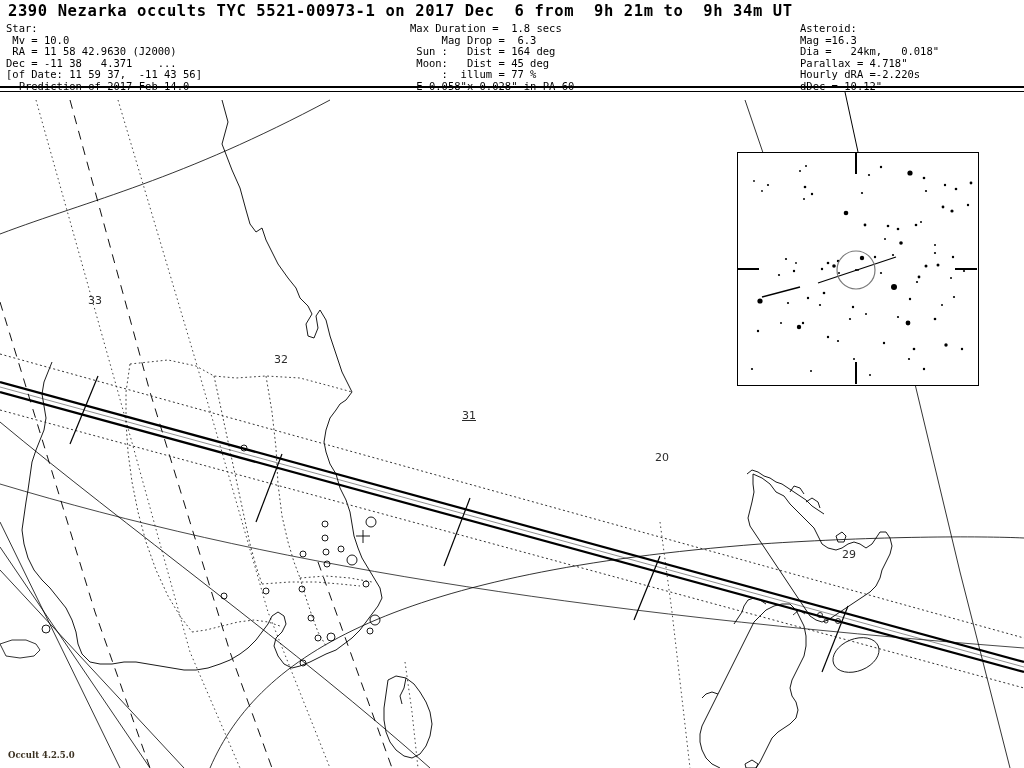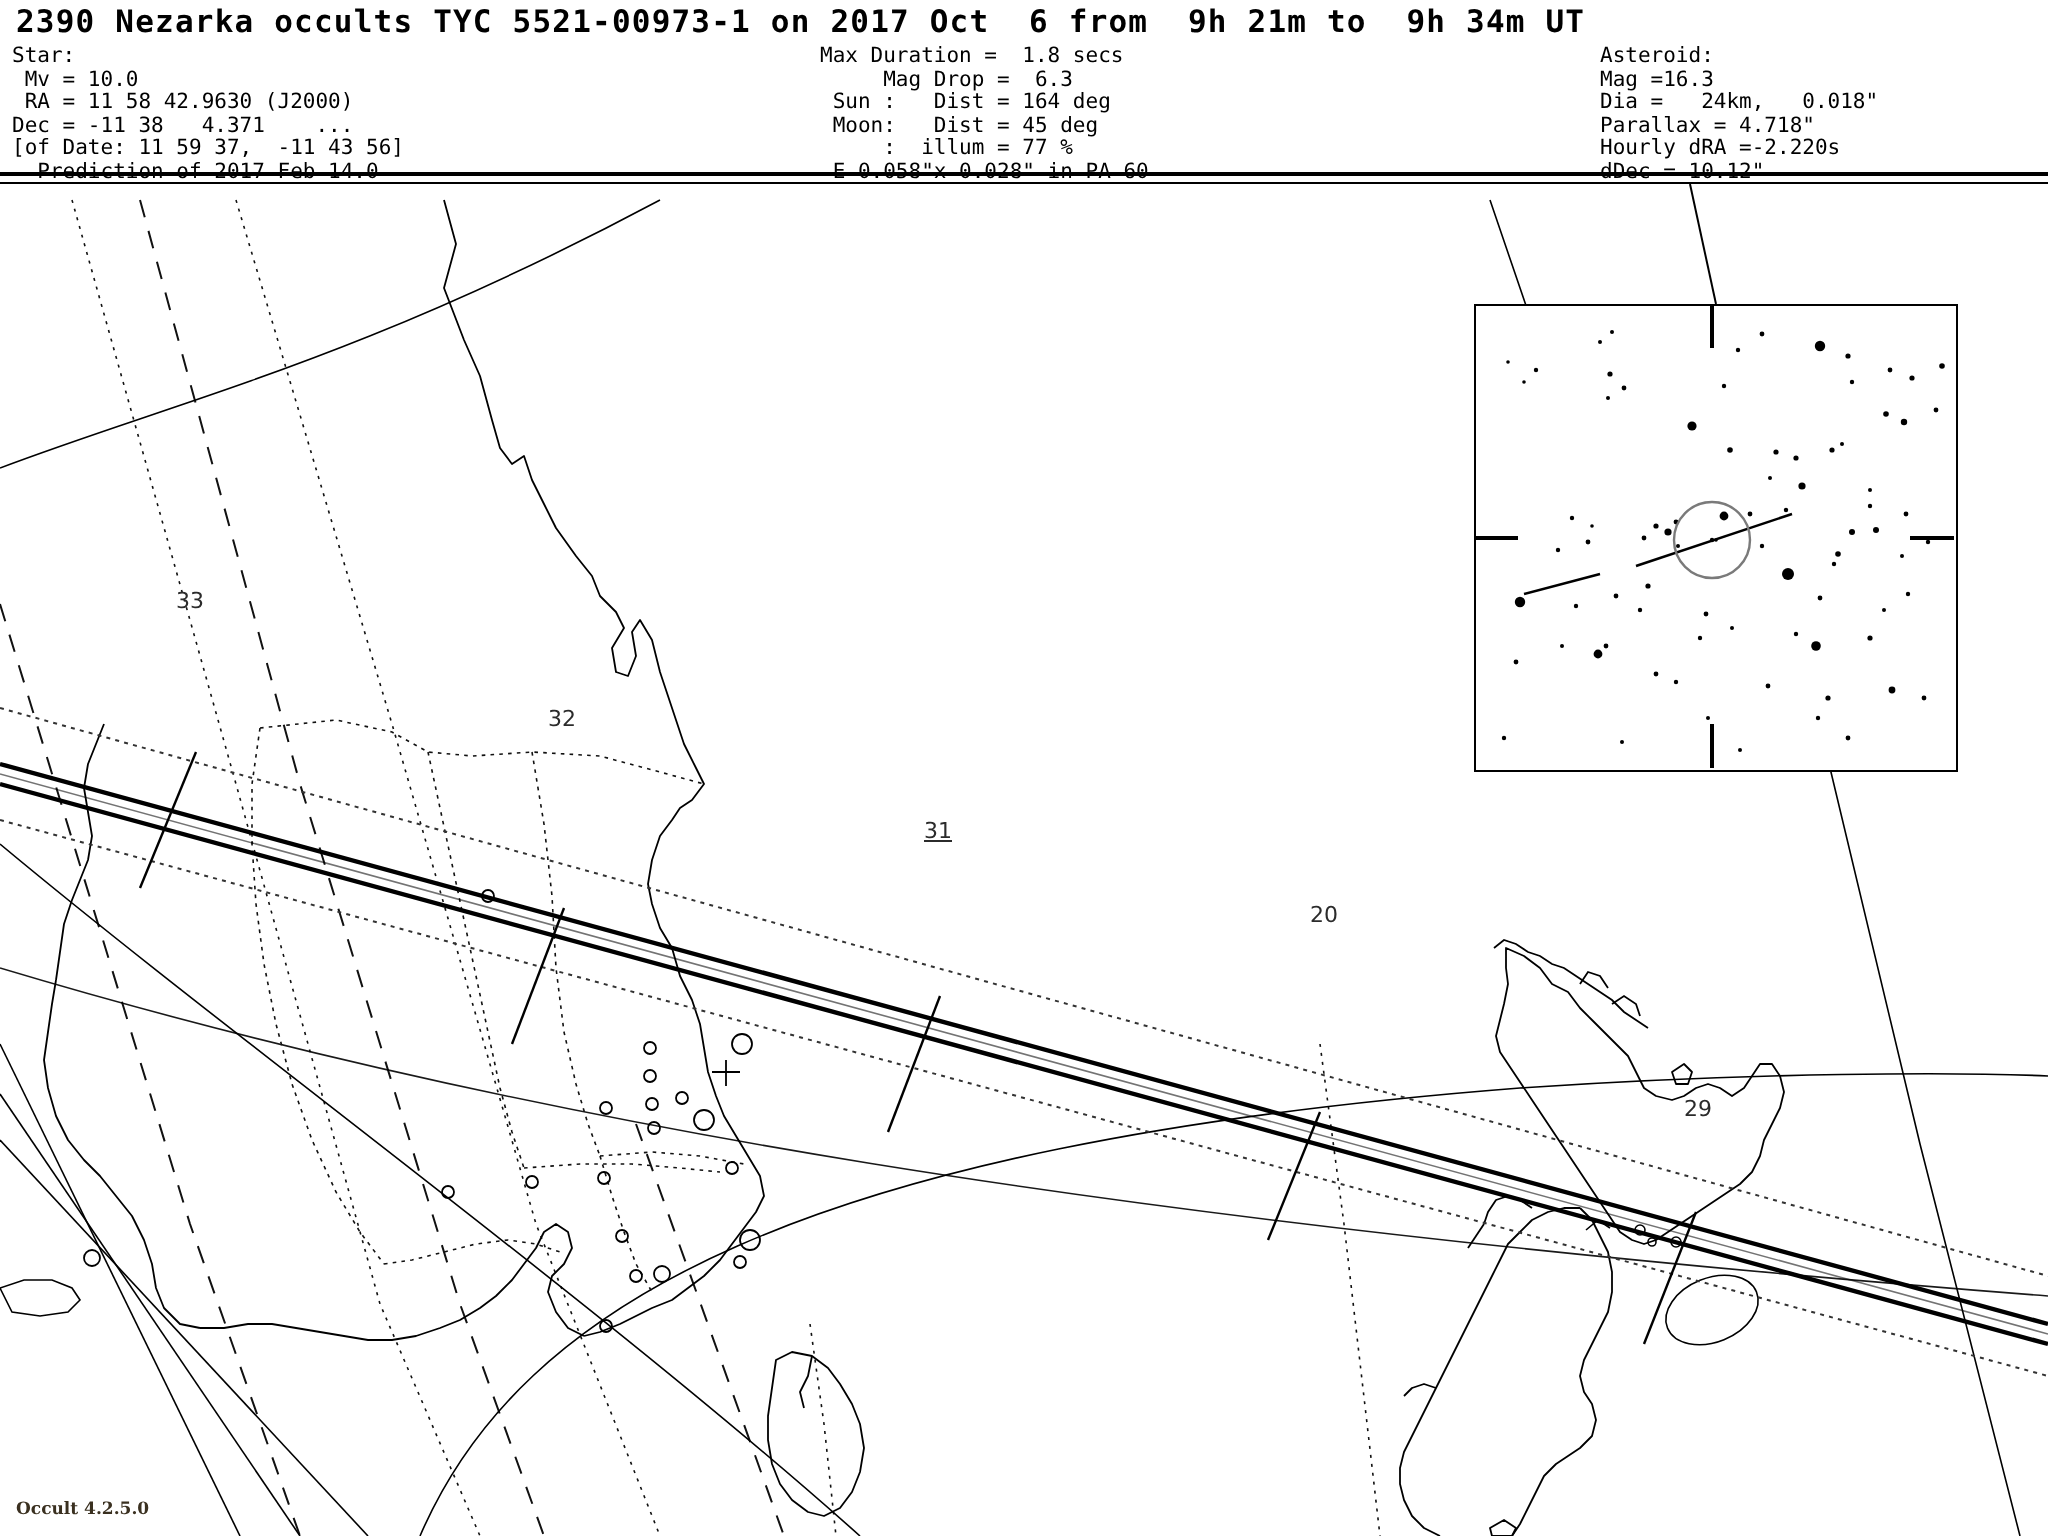--- a/index.html
+++ b/index.html
@@ -101,21 +101,21 @@
     white-space: pre;
     font-weight: bold;
   }
 </style>
 </head>
 <body>
 
 <div id="page">
 
   <div id="header">
-    <div id="title">2390 Nezarka occults TYC 5521-00973-1 on 2017 Oct  6 from  9h 21m to  9h 34m UT</div>
+    <div id="title">2390 Nezarka occults TYC 5521-00973-1 on 2017 Dec  6 from  9h 21m to  9h 34m UT</div>
 
     <div class="hdr-col" id="col-star">Star:
  Mv = 10.0
  RA = 11 58 42.9630 (J2000)
 Dec = -11 38   4.371    ...
 [of Date: 11 59 37,  -11 43 56]
   Prediction of 2017 Feb 14.0</div>
     <div class="hdr-col" id="col-mid">Max Duration =  1.8 secs
      Mag Drop =  6.3
  Sun :   Dist = 164 deg

